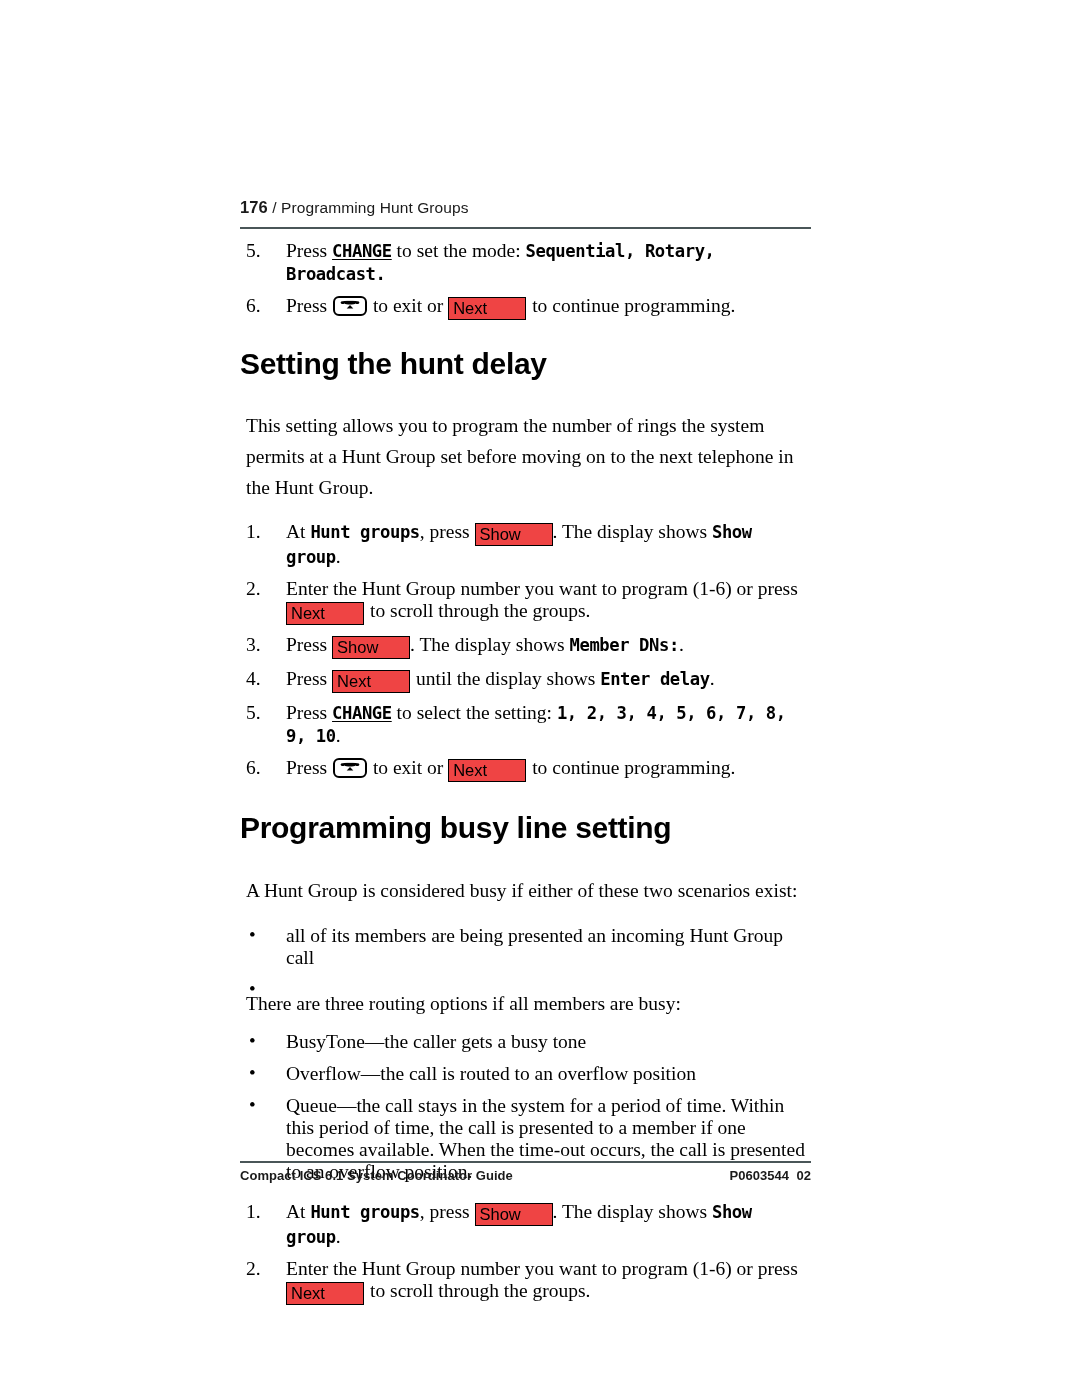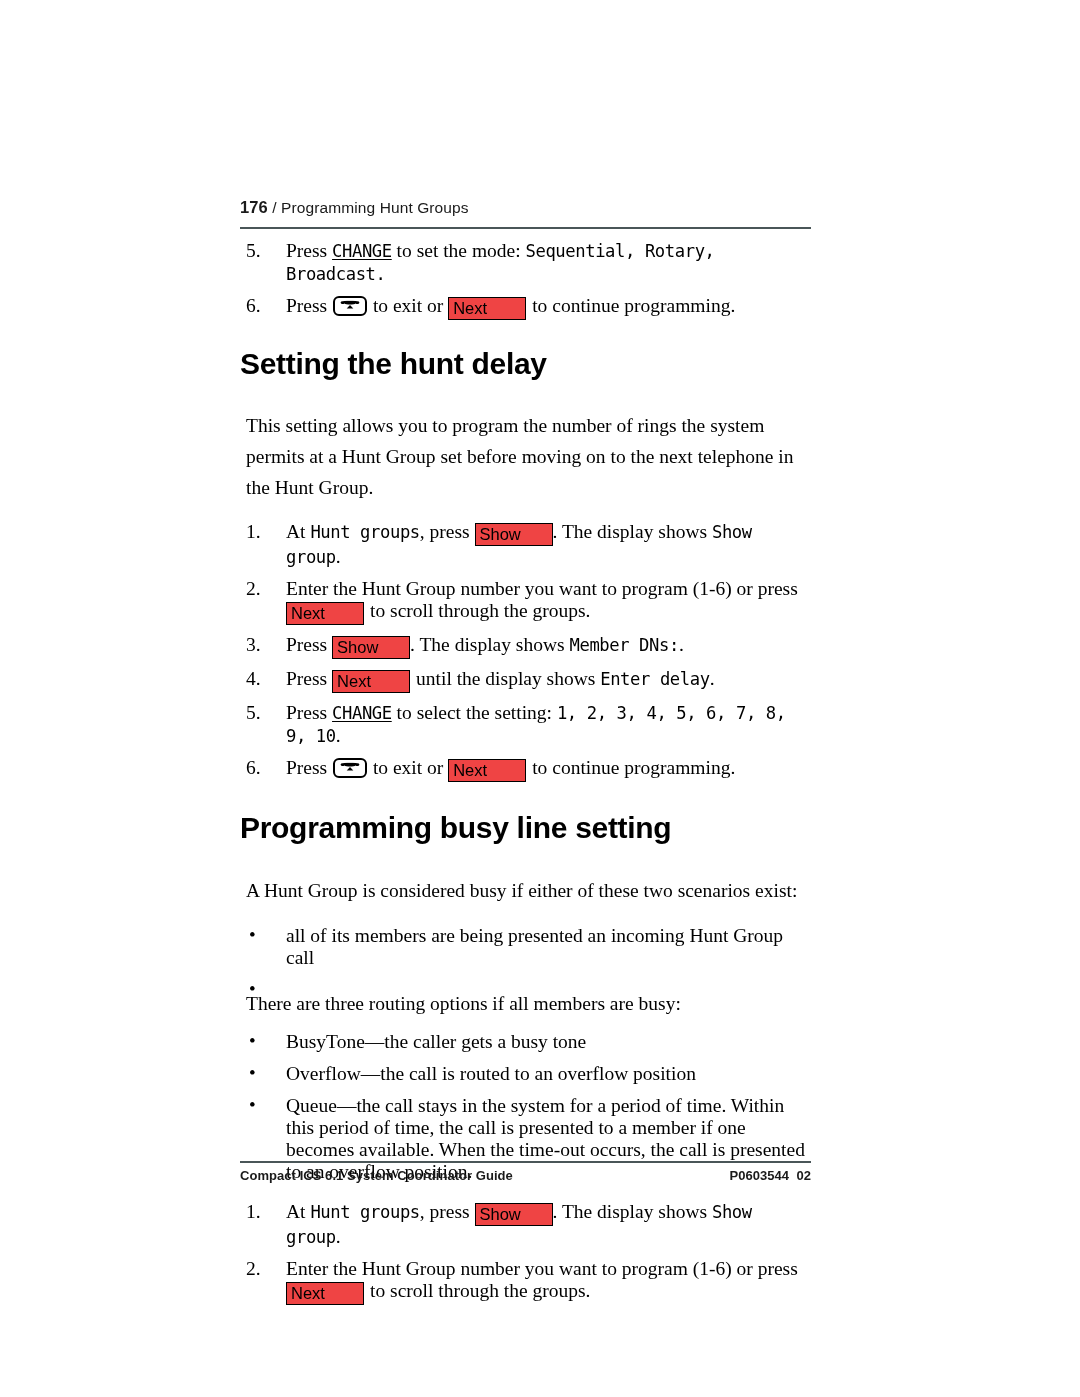--- a/index.html
+++ b/index.html
@@ -113,21 +113,21 @@
     font-size: 19.5px;
     line-height: 31px;
     margin: 0;
     padding-left: 6px;
   }
 
   
   .lcd {
     font-family: "DejaVu Sans Mono", "Liberation Mono", monospace;
     font-size: 17.2px;
-    font-weight: normal;
+    font-weight: bold;
     letter-spacing: -0.4px;
     color: #000;
   }
   .lcd.underline {
     text-decoration: underline;
     text-underline-offset: 2px;
   }
 
   
   .softkey {

